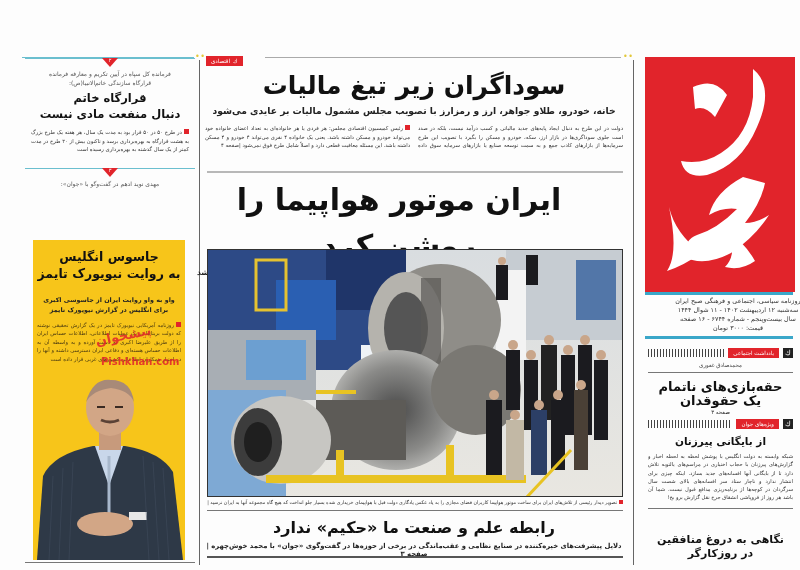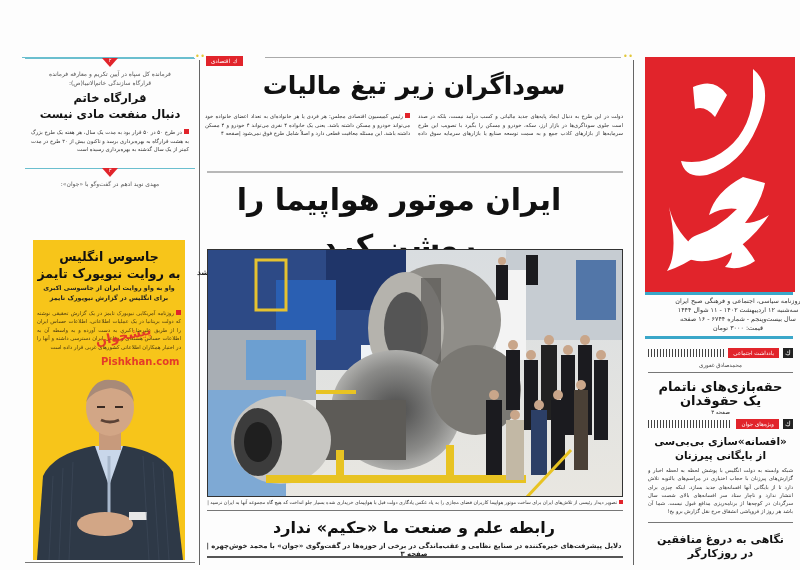--- a/index.html
+++ b/index.html
@@ -88,41 +88,41 @@
   <div style="font-size:5.5px;text-align:center;margin-top:1px;">صفحه ۳</div>
 </div>
 
 <div class="abs" style="left:648px;top:419px;width:145px;">
   <div class="tag-row">
     <span class="tag-logo">ك</span>
     <span class="tag">ویژه‌های جوان</span>
     <span class="tag-stripes"></span>
   </div>
   <div class="headline" style="font-size:10.5px;line-height:14px;margin-top:5px;">
-    <div>«افسانه»سازی بی‌بی‌سی</div>
     <div>از بایگانی پیرزنان</div>
   </div>
   <div class="body-text" style="margin-top:4px;height:52px;overflow:hidden;font-size:5.2px;line-height:8.3px;">شبکه وابسته به دولت انگلیس با پوشش لحظه به لحظه اخبار و گزارش‌های پیرزنان با حجاب اختیاری در مراسم‌های یالتوبه تلاش دارد تا از بایگانی آنها افسانه‌های جدید بسازد. اینکه چیزی برای انتشار ندارد و ناچار ستاد سر افسانه‌های بالای شصت سال سرگردان در کوچه‌ها از برنامه‌ریزی مدافع قبول نیست. شما آن باشد هر روز از فروپاشی انشقاق جرح نقل گزارش برو بخ!</div>
   <div class="hr" style="margin-top:4px;"></div>
 </div>
 
 <div class="abs headline" style="left:648px;top:533px;width:145px;font-size:11px;line-height:14px;">
   <div>نگاهی به دروغ منافقین</div>
   <div>در روزکارگر</div>
 </div>
 
 <div class="abs" style="left:206px;top:56px;">
   <span class="section-tag">
     <span>ك</span>
     <span>اقتصادی</span>
   </span>
 </div>
 
 <div class="abs" style="left:205px;top:68px;width:418px;">
   <div class="headline" style="font-size:25px;line-height:36px;">سوداگران زیر تیغ مالیات</div>
+  <div style="font-size:9.2px;font-weight:bold;text-align:center;margin-top:1px;color:#222;">خانه، خودرو، طلاو جواهر، ارز و رمزارز با تصویب مجلس مشمول مالیات بر عایدی می‌شود</div>
   <div style="display:flex;gap:8px;margin-top:8px;">
     <div class="body-text" style="flex:1;height:26px;overflow:hidden;font-size:5.3px;line-height:8.5px;">دولت در این طرح به دنبال ایجاد پایه‌های جدید مالیاتی و کسب درآمد نیست، بلکه در صدد است جلوی سوداگری‌ها در بازار ارز، سکه، خودرو و مسکن را بگیرد با تصویب این طرح سرمایه‌ها از بازارهای کاذب جمع و به سمت توسعه صنایع یا بازارهای سرمایه سوق داده می‌شود</div>
     <div class="body-text" style="flex:1;height:26px;overflow:hidden;font-size:5.3px;line-height:8.5px;">
       <span class="red-square"></span><span>رئیس کمیسیون اقتصادی مجلس: هر فردی یا هر خانواده‌ای به تعداد اعضای خانواده خود می‌تواند خودرو و مسکن داشته باشد. یعنی یک خانواده ۴ نفری می‌تواند ۴ خودرو و ۴ مسکن داشته باشد. این مسئله معافیت قطعی دارد و اصلاً شامل طرح فوق نمی‌شود |صفحه ۴</span>
     </div>
   </div>
 </div>
 <div class="abs section-line" style="left:207px;top:171px;width:416px;"></div>
 
 <div class="abs" style="left:190px;top:177px;width:418px;">
@@ -242,21 +242,21 @@
     <div class="num">۳</div>
   </div>
   <div style="font-size:6px;line-height:9px;text-align:center;color:#555;">مهدی نوید ادهم در گفت‌وگو با «جوان»:</div>
 </div>
 
 <div class="abs yellow-box">
   <div class="headline" style="font-size:12.5px;line-height:17px;margin-top:8px;">
     <div>جاسوس انگلیس</div>
     <div>به روایت نیویورک تایمز</div>
   </div>
-  <div style="font-size:6.4px;line-height:9.5px;text-align:center;font-weight:bold;margin-top:2px;color:#222;">
+  <div style="font-size:6.4px;line-height:9.5px;text-align:center;font-weight:bold;margin-top:14px;color:#222;">
     <div>واو به واو روایت ایران از جاسوسی اکبری</div>
     <div>برای انگلیس در گزارش نیویورک تایمز</div>
   </div>
   <div class="body-text" style="margin-top:6px;height:42px;overflow:hidden;padding:0 4px;font-size:5.3px;line-height:8.4px;color:#4a3a10;">
     <span class="red-square"></span><span>روزنامه آمریکایی نیویورک تایمز در یک گزارش تحقیقی نوشته که دولت بریتانیا در یک عملیات اطلاعاتی، اطلاعات حساس ایران را از طریق علیرضا اکبری به دست آورده و به واسطه آن به اطلاعات حساس هسته‌ای و دفاعی ایران دسترسی داشته و آنها را در اختیار همکاران اطلاعاتی کشورهای غربی قرار داده است</span>
   </div>
   <div class="watermark" style="left:62px;top:88px;font-size:13px;transform:rotate(-12deg);">پیشخوان</div>
   <div class="watermark" style="left:68px;top:116px;font-size:10px;direction:ltr;">Pishkhan.com</div>
 
   <div style="position:absolute;left:0;top:136px;width:152px;height:184px;" title="علیرضا اکبری">

